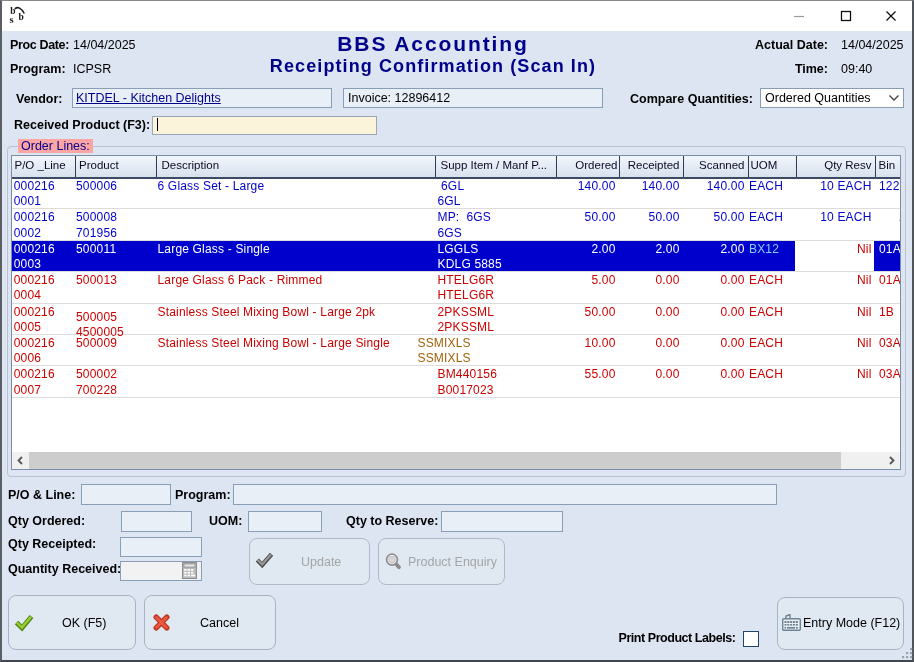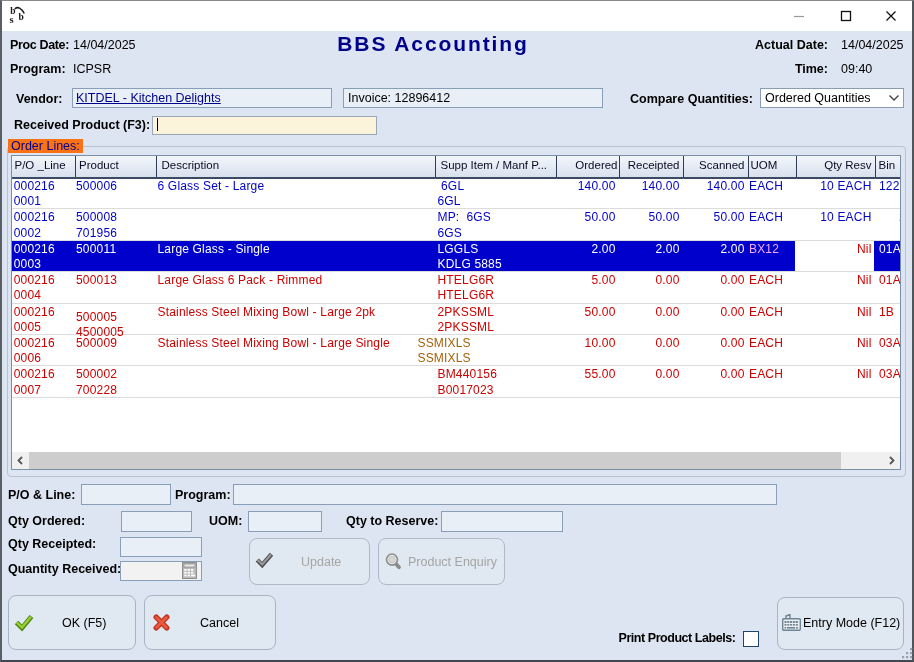--- a/index.html
+++ b/index.html
@@ -50,20 +50,21 @@
     </svg>
 </div>
 
 <div class="client">
 
   <div class="lbl" style="left:8px;top:6.5px;letter-spacing:-0.35px">Proc Date:</div>
   <div class="val" style="left:71px;top:6.5px">14/04/2025</div>
   <div class="lbl" style="left:8px;top:30.5px">Program:</div>
   <div class="val" style="left:71px;top:30.5px">ICPSR</div>
   <div class="abs navy b" style="left:0;top:1px;width:862px;text-align:center;font-size:21px;letter-spacing:1.9px">BBS Accounting</div>
+  <div class="abs navy b" style="left:0;top:25px;width:862px;text-align:center;font-size:18px;letter-spacing:1.1px">Receipting Confirmation (Scan In)</div>
   <div class="lbl" style="left:741px;top:6.5px;width:85px;text-align:right">Actual Date:</div>
   <div class="val" style="left:839px;top:6.5px">14/04/2025</div>
   <div class="lbl" style="left:741px;top:30.5px;width:85px;text-align:right">Time:</div>
   <div class="val" style="left:839px;top:30.5px">09:40</div>
 
   <div class="lbl" style="left:14px;top:61px">Vendor:</div>
   <div class="field" style="left:69.5px;top:57px;width:260px;height:19.5px"></div>
   <div class="val navy" style="left:74px;top:60px;text-decoration:underline">KITDEL - Kitchen Delights</div>
   <div class="field" style="left:341px;top:57px;width:260px;height:19.5px"></div>
   <div class="val" style="left:346px;top:60px">Invoice: 12896412</div>
@@ -72,21 +73,21 @@
   <div class="val" style="left:763px;top:60px">Ordered Quantities</div>
   <svg class="abs" style="left:886px;top:63px" width="12" height="8" viewBox="0 0 12 8">
       <path d="M1.5,1.5 L6,6 L10.5,1.5" fill="none" stroke="#444" stroke-width="1.4"></path>
     </svg>
 
   <div class="lbl" style="left:12px;top:87px">Received Product (F3):</div>
   <div class="field" style="left:150px;top:84.5px;width:225px;height:19.5px;background:#fbf3da;border-color:#9aa7b8"></div>
   <div class="abs" style="left:155px;top:87px;width:1px;height:13px;background:#000"></div>
 
   <div class="abs" style="left:4.5px;top:115px;width:899.5px;height:330.5px;border:1px solid #b9c2ce;border-radius:4px"></div>
-  <div class="abs navy" style="left:6px;top:108px;background:#f97316;padding:0 3px">Order Lines:</div>
+  <div class="abs navy" style="left:16px;top:108px;background:#fca5a5;padding:0 3px">Order Lines:</div>
 
   <div class="grid">
     <div class="ghead">
       <div class="hcell" style="left:3px">P/O _Line</div>
       <div class="hcell" style="left:67.5px">Product</div>
       <div class="hcell" style="left:150px">Description</div>
       <div class="hcell" style="left:429px">Supp Item / Manf P...</div>
       <div class="hcell rnum" style="left:544px;width:62px">Ordered</div>
       <div class="hcell rnum" style="left:608px;width:60px">Receipted</div>
       <div class="hcell rnum" style="left:671px;width:62px">Scanned</div>
@@ -129,21 +130,21 @@
           <div class="cell" style="left:867.5px;top:1px;width:21px;color:#0f766e;margin-left:20px;">230<br>&nbsp;</div>
         </div>
         <div class="row" style="top:84.8px;background:#0000cc;">
           <div class="cell" style="left:2.2px;top:1px;width:60px;color:#fff;">000216<br>0003</div>
           <div class="cell" style="left:64.5px;top:1px;width:78px;color:#fff;">500011<br>&nbsp;</div>
           <div class="cell" style="left:146px;top:1px;width:276px;color:#fff;">Large Glass - Single<br>&nbsp;</div>
           <div class="cell" style="left:426px;top:1px;width:117px;color:#fff;">LGGLS<br>KDLG 5885</div>
           <div class="cell" style="left:544px;top:1px;width:60px;text-align:right;color:#fff;">2.00<br>&nbsp;</div>
           <div class="cell" style="left:608px;top:1px;width:60px;text-align:right;color:#fff;">2.00<br>&nbsp;</div>
           <div class="cell" style="left:671px;top:1px;width:62px;text-align:right;color:#fff;">2.00<br>&nbsp;</div>
-          <div class="cell" style="left:737.5px;top:1px;width:45px;color:#f0abfc;">BX12<br>&nbsp;</div>
+          <div class="cell" style="left:737.5px;top:1px;width:45px;color:#7dd3fc;">BX12<br>&nbsp;</div>
           <div class="abs" style="left:783.3px;top:0;width:79.6px;height:30.4px;background:#fff"></div>
           <div class="cell" style="left:784px;top:1px;width:76px;text-align:right;color:#cc0000;">Nil<br>&nbsp;</div>
           <div class="cell" style="left:867.5px;top:1px;width:21px;color:#fff;">01A<br>&nbsp;</div>
         </div>
         <div class="row" style="top:116.19999999999999px;">
           <div class="cell" style="left:2.2px;top:1px;width:60px;color:#cc0000;">000216<br>0004</div>
           <div class="cell" style="left:64.5px;top:1px;width:78px;color:#cc0000;">500013<br>&nbsp;</div>
           <div class="cell" style="left:146px;top:1px;width:276px;color:#cc0000;">Large Glass 6 Pack - Rimmed<br>&nbsp;</div>
           <div class="cell" style="left:426px;top:1px;width:117px;color:#cc0000;">HTELG6R<br>HTELG6R</div>
           <div class="cell" style="left:544px;top:1px;width:60px;text-align:right;color:#cc0000;">5.00<br>&nbsp;</div>

